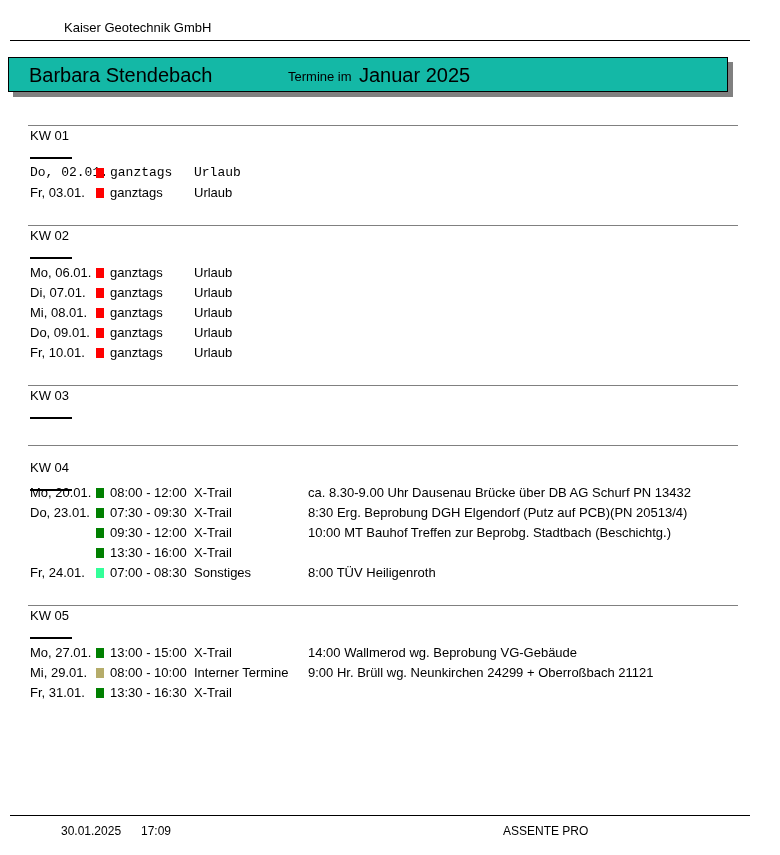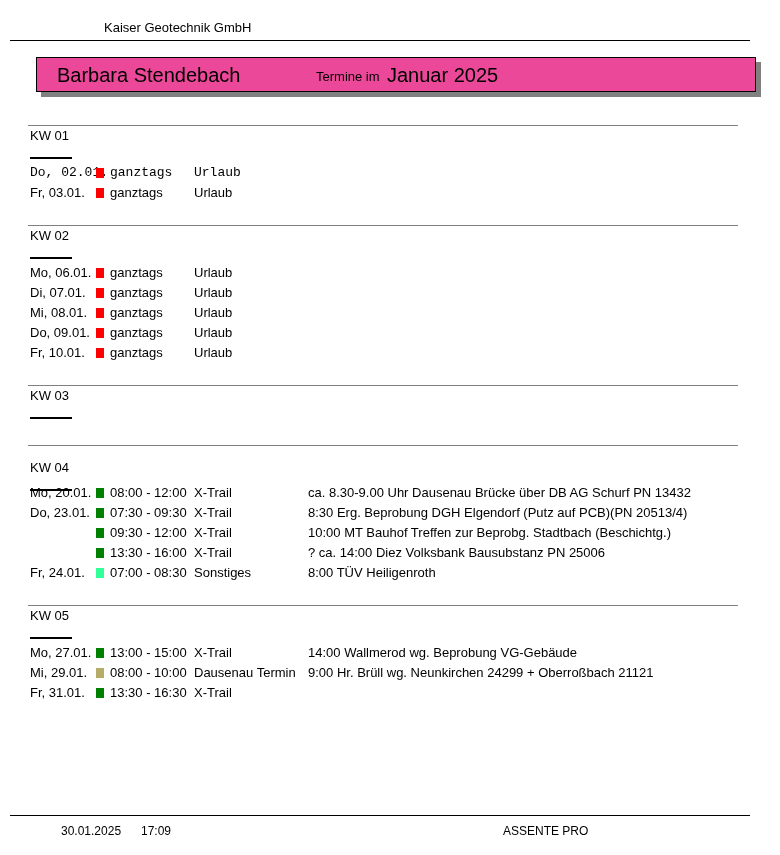--- a/index.html
+++ b/index.html
@@ -1,21 +1,21 @@
 <!DOCTYPE html>
 <html><head>
 <meta charset="utf-8">
 <style>
   html, body { margin:0; padding:0; background:#fff; }
   body { width:780px; height:855px; position:relative; overflow:hidden;
          font-family:"Liberation Sans", sans-serif; color:#000; }
-  .company { position:absolute; left:64px; top:20px; font-size:13px;margin-left:40px; }
+  .company { position:absolute; left:64px; top:20px; font-size:13px; }
   .top-rule { position:absolute; left:10px; top:40px; width:740px; height:1px; background:#000; }
-  .title-box { position:absolute; left:36px; top:57px; width:718px; height:33px;
-               border:1px solid #000; background:#ec4899; box-shadow:5px 5px 0 #808080; }
+  .title-box { position:absolute; left:8px; top:57px; width:718px; height:33px;
+               border:1px solid #000; background:#14b8a6; box-shadow:5px 5px 0 #808080; }
   .person { position:absolute; left:20px; top:6px; font-size:20px; }
   .termine-label { position:absolute; left:279px; top:11px; font-size:13px; }
   .month { position:absolute; left:350px; top:6px; font-size:20px; }
   .kw-rule { position:absolute; left:28px; width:710px; height:1px; background:#808080; }
   .kw-label { position:absolute; left:30px; font-size:13px; padding-bottom:14px;
               border-bottom:2px solid #000; width:42px; }
   .row { position:absolute; left:0; height:20px; font-size:13px; line-height:20px; width:780px; }
   .row span { position:absolute; top:0; white-space:nowrap; }
   .c-date { left:30px; }
   .sq { left:96px !important; top:5px !important; width:8px; height:10px; display:block; }
@@ -116,21 +116,20 @@
       <span class="sq" style="background: rgb(0, 128, 0);"></span>
       <span class="c-time">09:30 - 12:00</span>
       <span class="c-type">X-Trail</span>
       <span class="c-desc">10:00 MT Bauhof Treffen zur Beprobg. Stadtbach (Beschichtg.)</span>
     </div>
     <div class="row" style="top: 543px;">
       <span class="c-date"></span>
       <span class="sq" style="background: rgb(0, 128, 0);"></span>
       <span class="c-time">13:30 - 16:00</span>
       <span class="c-type">X-Trail</span>
-      <span class="c-desc">? ca. 14:00 Diez Volksbank Bausubstanz PN 25006</span>
     </div>
     <div class="row" style="top: 563px;">
       <span class="c-date">Fr,  24.01.</span>
       <span class="sq" style="background: rgb(51, 255, 153);"></span>
       <span class="c-time">07:00 - 08:30</span>
       <span class="c-type">Sonstiges</span>
       <span class="c-desc">8:00 TÜV Heiligenroth</span>
     </div>
     <div class="kw-rule" style="top: 605px;"></div>
     <div class="kw-label" style="top: 608px;">KW 05</div>
@@ -138,21 +137,21 @@
       <span class="c-date">Mo, 27.01.</span>
       <span class="sq" style="background: rgb(0, 128, 0);"></span>
       <span class="c-time">13:00 - 15:00</span>
       <span class="c-type">X-Trail</span>
       <span class="c-desc">14:00 Wallmerod wg. Beprobung VG-Gebäude</span>
     </div>
     <div class="row" style="top: 663px;">
       <span class="c-date">Mi,  29.01.</span>
       <span class="sq" style="background: rgb(181, 172, 106);"></span>
       <span class="c-time">08:00 - 10:00</span>
-      <span class="c-type">Dausenau Termin</span>
+      <span class="c-type">Interner Termine</span>
       <span class="c-desc">9:00 Hr. Brüll wg. Neunkirchen 24299 + Oberroßbach 21121</span>
     </div>
     <div class="row" style="top: 683px;">
       <span class="c-date">Fr,  31.01.</span>
       <span class="sq" style="background: rgb(0, 128, 0);"></span>
       <span class="c-time">13:30 - 16:30</span>
       <span class="c-type">X-Trail</span>
     </div>
   </div>
 

